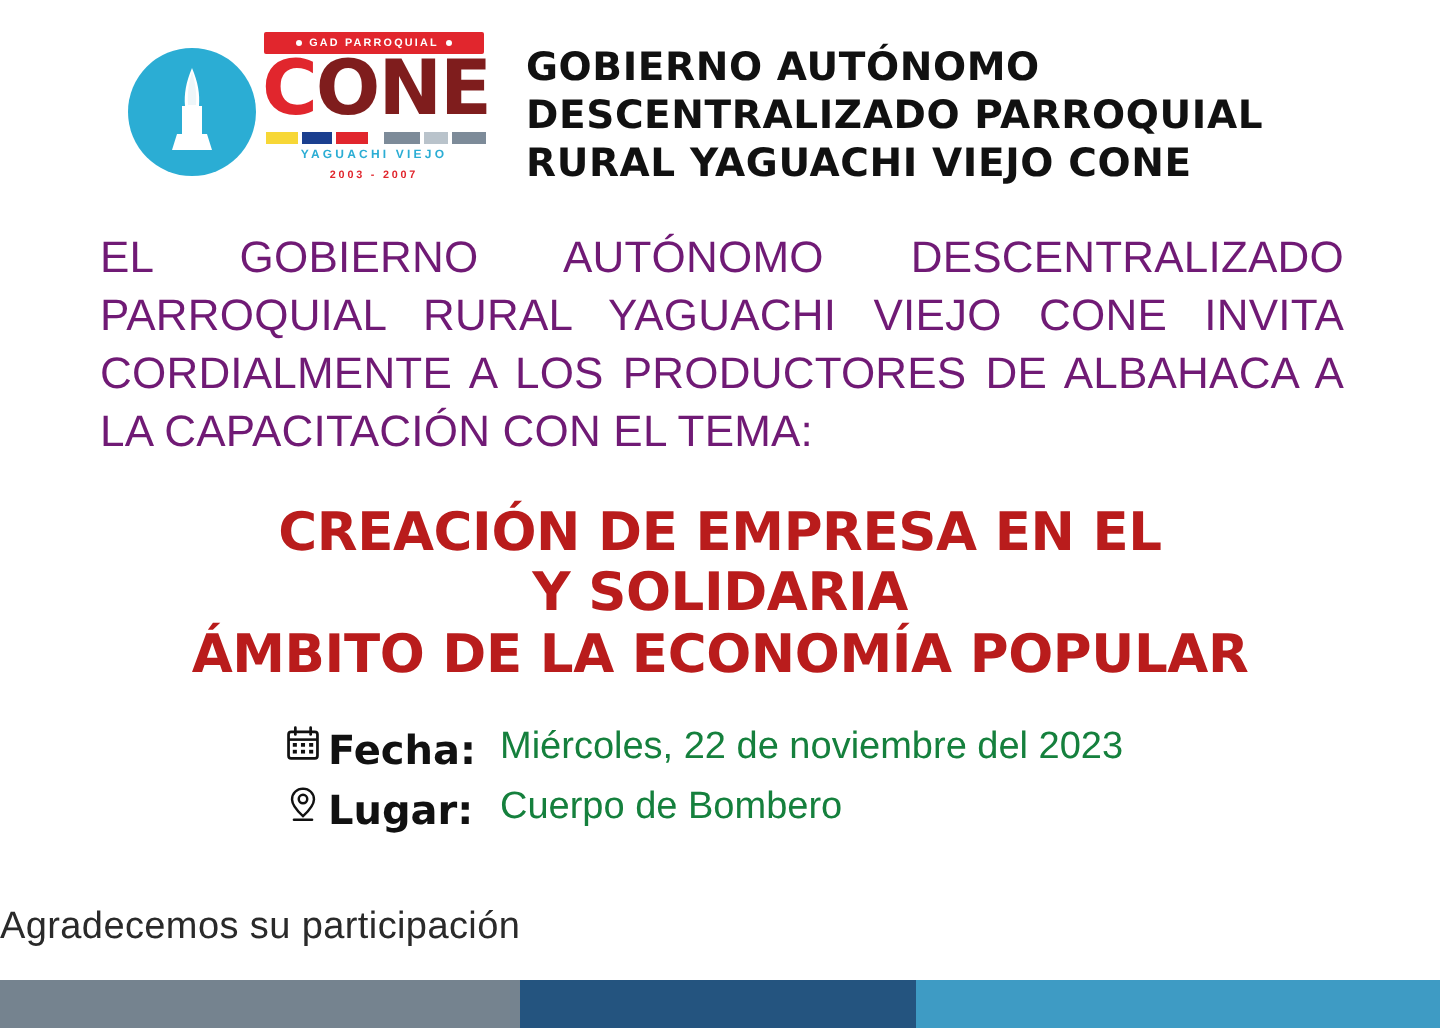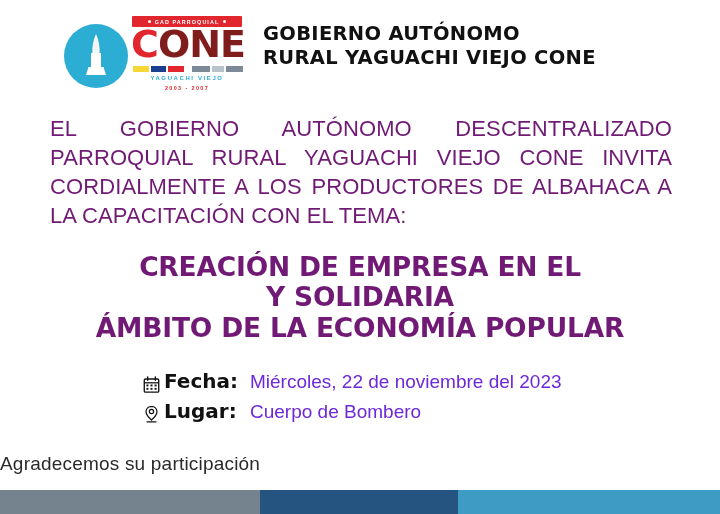--- a/index.html
+++ b/index.html
@@ -175,54 +175,54 @@
   
   .topic {
     margin: 22px 30px 0 30px;
     text-align: center;
   }
   .topic .tline {
     font-size: 26.5px;
     font-weight: bold;
     line-height: 1.14;
     letter-spacing: -0.2px;
-    color: #701a75;
+    color: #b91c1c;
     font-family: "DejaVu Sans", sans-serif;
     white-space: nowrap;
   }
 
   
   .details {
     margin: 20px 0 0 0;
     padding-left: 138px;
   }
   .drow {
     display: flex;
-    align-items: flex-end;
+    align-items: flex-start;
     height: 30px;
     gap: 0;
   }
   .dicon {
     width: 26px;
     flex: 0 0 auto;
     display: flex;
     align-items: center;
     justify-content: center;
   }
   .dlabel {
     font-size: 20px;
     font-weight: bold;
     color: #111111;
     font-family: "DejaVu Sans", sans-serif;
     white-space: nowrap;
   }
   .dvalue {
     font-size: 19px;
     font-weight: 400;
-    color: #6d28d9;
+    color: #15803d;
     font-family: "Liberation Sans", sans-serif;
     white-space: nowrap;
     margin-left: 8px;
   }
   .row-fecha .dlabel { width: 78px; }
   .row-lugar .dicon { width: 26px; }
   .row-lugar .dlabel { width: 78px; }
   .row-hora .dlabel { width: 78px; }
 
   
@@ -278,20 +278,21 @@
           <span class="seg bar-g2"></span>
           <span class="seg bar-g3"></span>
         </div>
         <div class="logo-sub1">YAGUACHI VIEJO</div>
         <div class="logo-sub2">2003 - 2007</div>
       </div>
     </div>
 
     <div class="header-title">
       <div class="line">GOBIERNO AUTÓNOMO</div>
+      <div class="line">DESCENTRALIZADO PARROQUIAL</div>
       <div class="line">RURAL YAGUACHI VIEJO CONE</div>
     </div>
   </div>
 
   <div class="intro">EL GOBIERNO AUTÓNOMO DESCENTRALIZADO PARROQUIAL RURAL YAGUACHI VIEJO CONE INVITA CORDIALMENTE A  LOS PRODUCTORES DE ALBAHACA A LA CAPACITACIÓN CON EL TEMA:</div>
 
   <div class="topic">
     <div class="tline">CREACIÓN DE EMPRESA EN EL</div>
     <div class="tline">Y SOLIDARIA</div>
     <div class="tline">ÁMBITO DE LA ECONOMÍA POPULAR</div>

